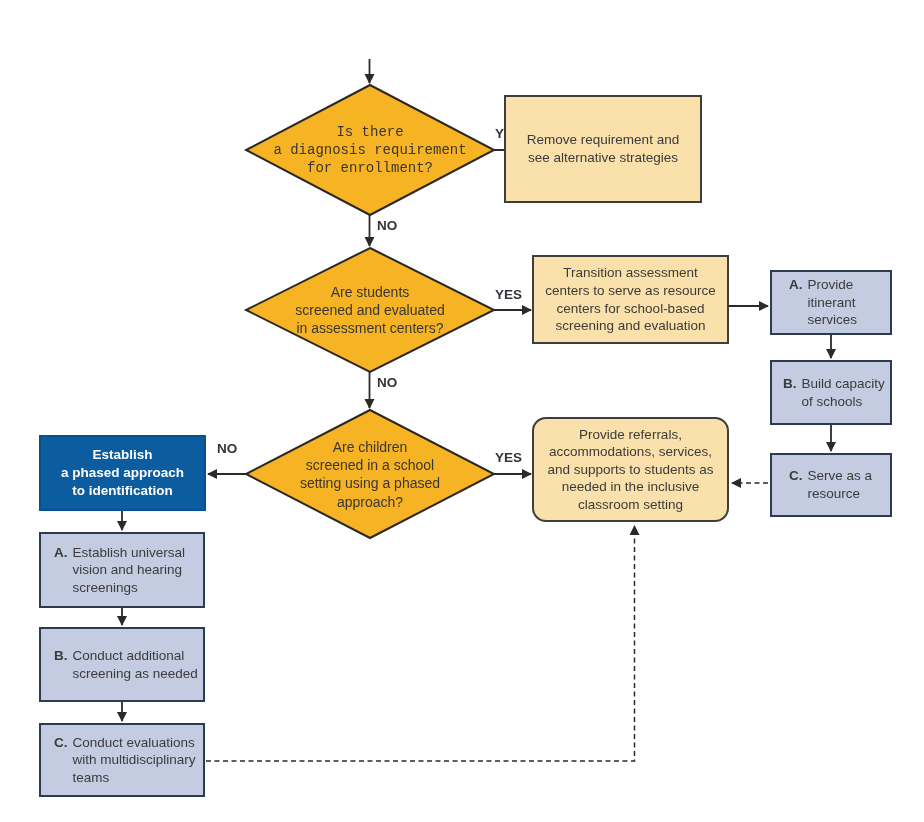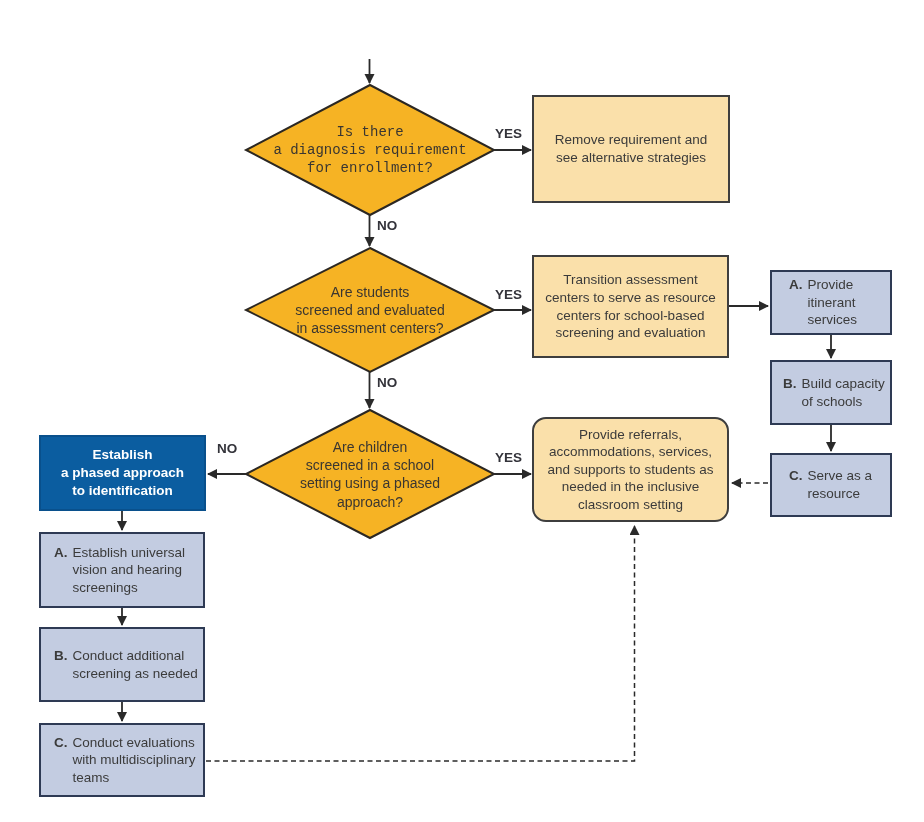--- a/index.html
+++ b/index.html
@@ -87,25 +87,25 @@
 setting using a phased
 approach?</div>
 
   <div class="yesno" style="left:495px; top:126px;">YES</div>
   <div class="yesno" style="left:377px; top:218px;">NO</div>
   <div class="yesno" style="left:495px; top:287px;">YES</div>
   <div class="yesno" style="left:377px; top:375px;">NO</div>
   <div class="yesno" style="left:495px; top:450px;">YES</div>
   <div class="yesno" style="left:217px; top:441px;">NO</div>
 
-  <div class="node tan" style="left:532px; top:95px; width:198px; height:108px; padding:4px;">
+  <div class="node tan" style="left:504px; top:95px; width:198px; height:108px; padding:4px;">
     <span class="preline">Remove requirement and
 see alternative strategies</span>
   </div>
-  <div class="node tan" style="left:532px; top:255px; width:197px; height:103px; padding:4px;">
+  <div class="node tan" style="left:532px; top:255px; width:197px; height:89px; padding:4px;">
     <span class="preline">Transition assessment
 centers to serve as resource
 centers for school-based
 screening and evaluation</span>
   </div>
   <div class="node tan" style="left:532px; top:417px; width:197px; height:105px; padding:3px;border-radius:14px;">
     <span class="preline">Provide referrals,
 accommodations, services,
 and supports to students as
 needed in the inclusive

